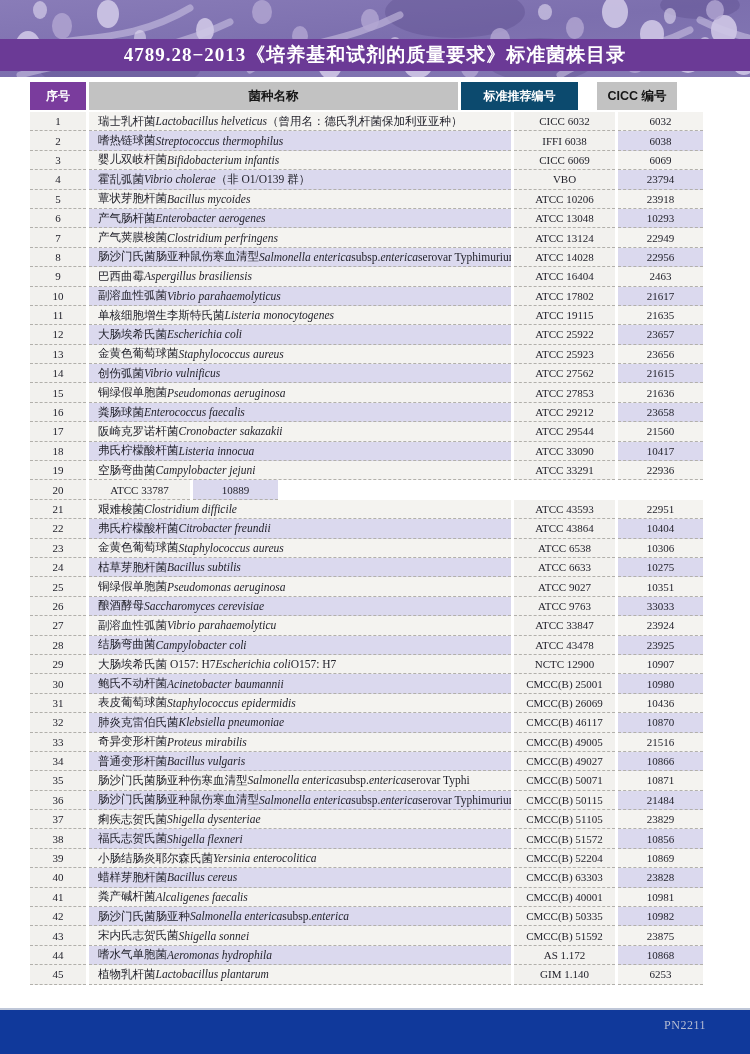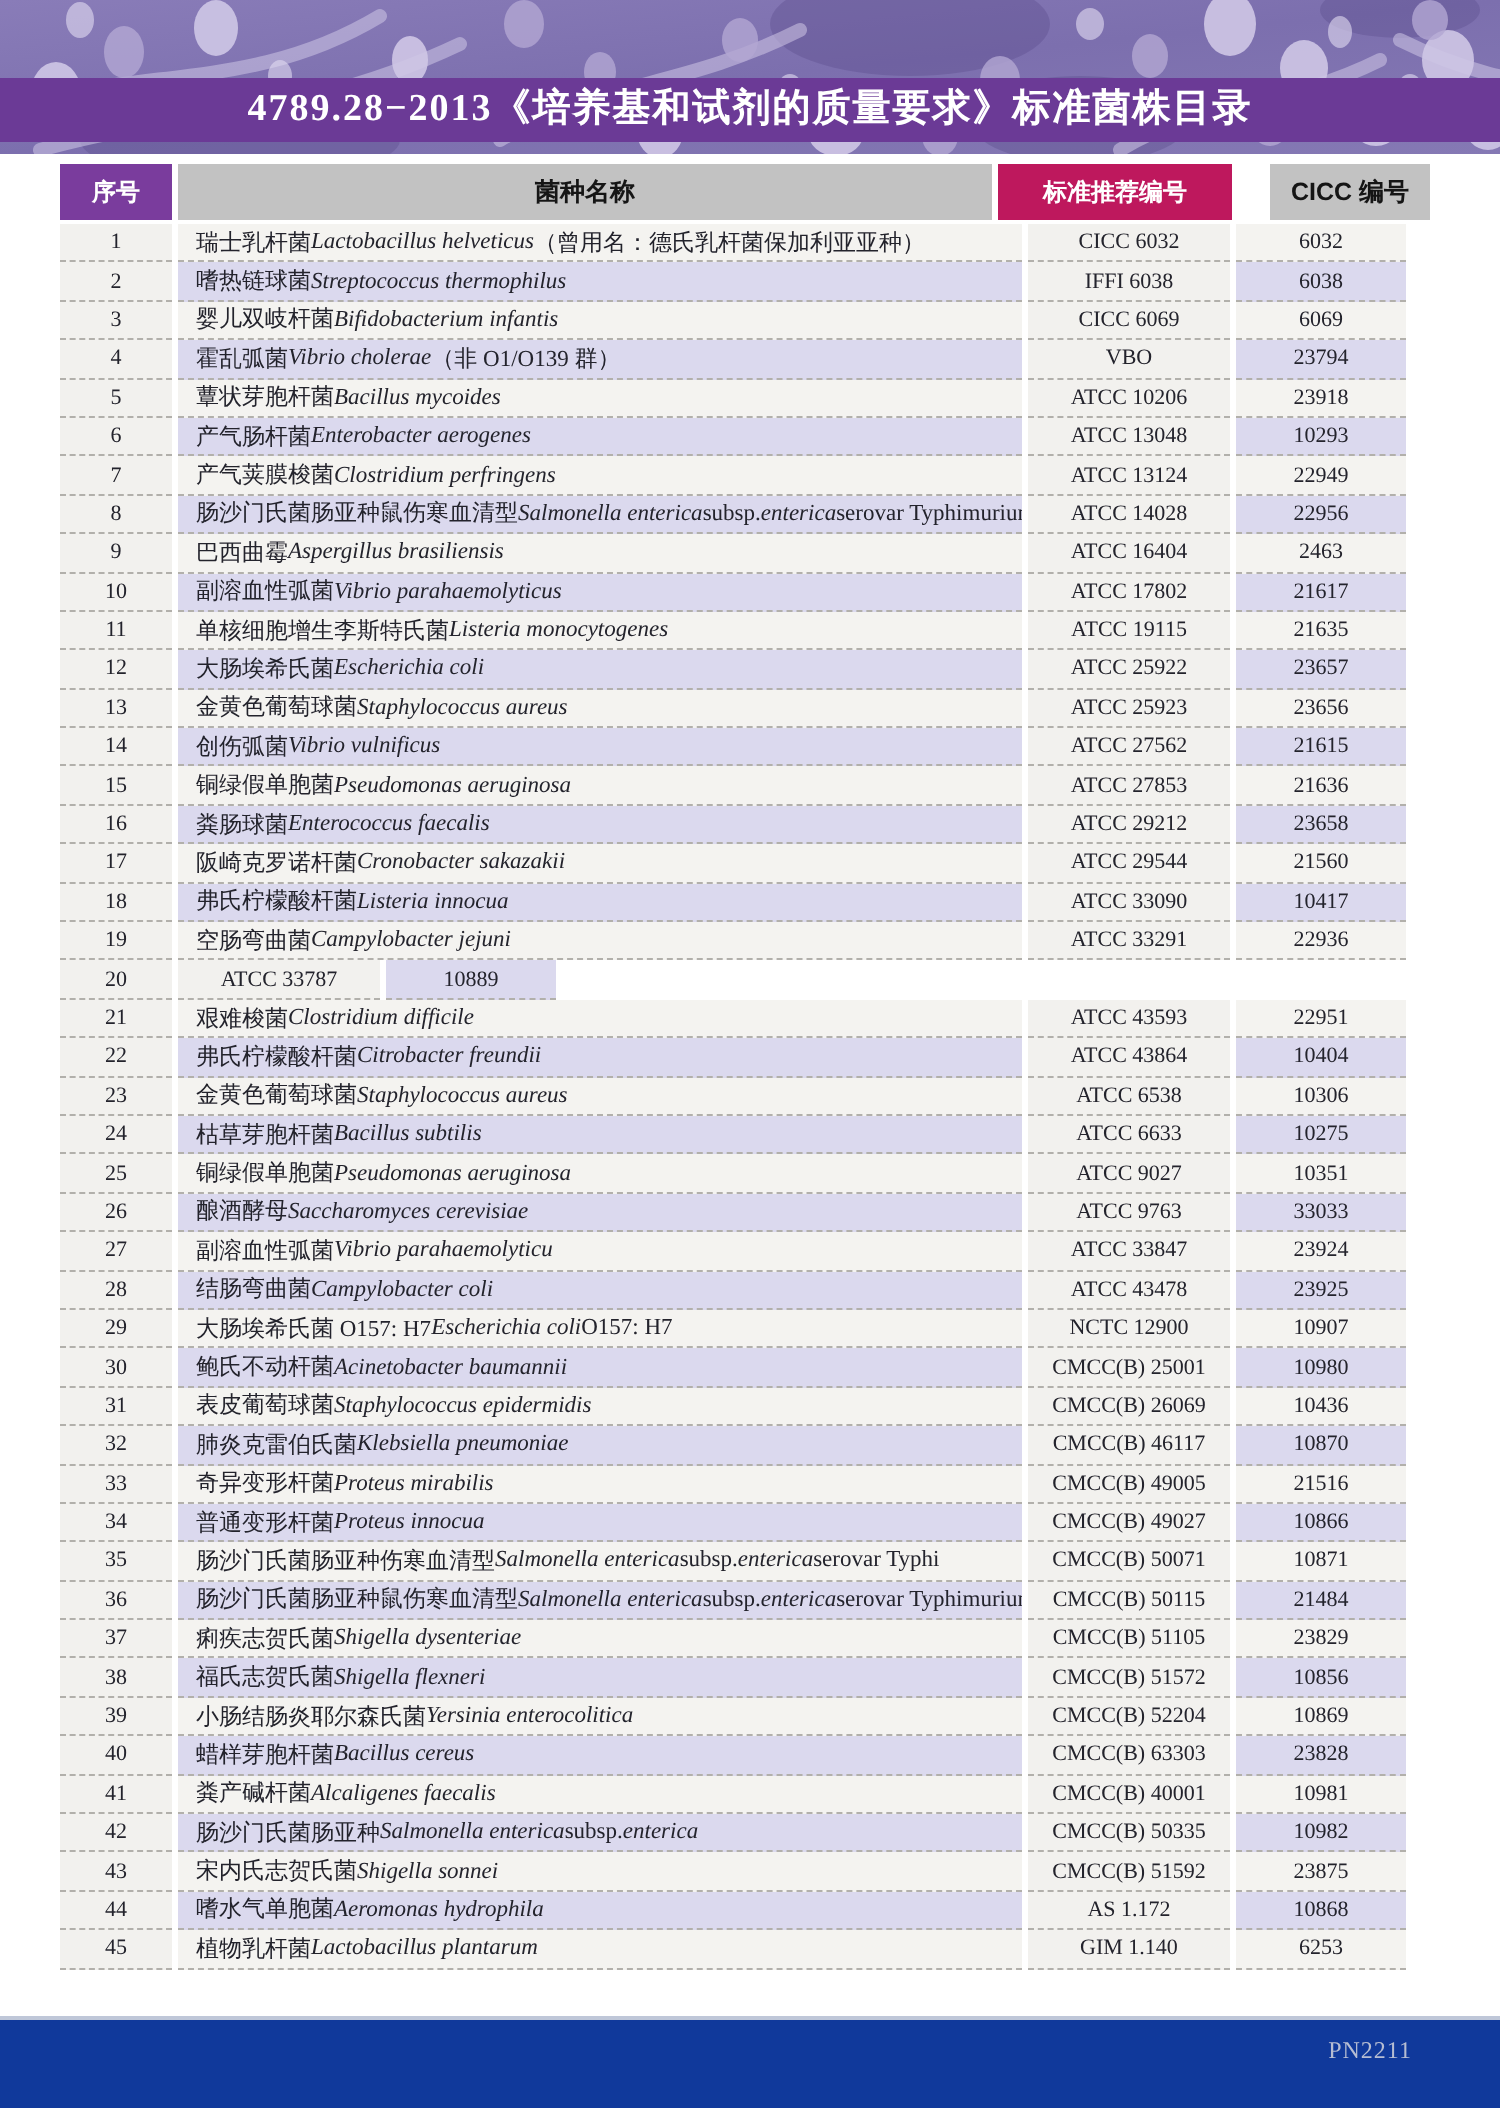--- a/index.html
+++ b/index.html
@@ -15,22 +15,22 @@
     background:#6b3a96;color:#ffffff;text-align:center;
     font-weight:bold;font-size:19px;letter-spacing:1px;
     font-family:Liberation Serif, serif;
   }
   
   .strain-table{margin:5px 31px 0 30px;width:689px;}
   .t-head{display:flex;height:28px;margin-bottom:2px;}
   .h{box-sizing:border-box;height:28px;line-height:28px;text-align:center;font-weight:bold;
      font-family:"Liberation Sans","DejaVu Sans",sans-serif;}
   .h-no  {width:56px;background:#7a3c9d;color:#ffffff;font-size:12px;}
-  .h-name{width:407px;margin-left:3px;background:#c2c2c2;color:#151515;font-size:12.5px;}
-  .h-std {width:117px;margin-left:3px;background:#be185d;color:#ffffff;font-size:12px;}
+  .h-name{width:369px;margin-left:3px;background:#c2c2c2;color:#151515;font-size:12.5px;}
+  .h-std {width:117px;margin-left:3px;background:#0c4a6e;color:#ffffff;font-size:12px;}
   .h-cicc{width:80px;margin-left:19px;background:#c2c2c2;color:#151515;font-size:12.5px;}
   .t-row{display:flex;height:19.4px;}
   .c{box-sizing:border-box;display:flex;align-items:center;
      border-bottom:1px dashed #b2b0ab;font-size:11px;color:#23232c;}
   .c-no  {width:56px;justify-content:center;background:#f2f1ee;}
   .c-name{width:422px;margin-left:3px;padding-left:9px;background:#f4f3f0;font-size:11.5px;
           white-space:nowrap;overflow:hidden;}
   .c-std {width:101px;margin-left:3px;justify-content:center;background:#f2f1ee;}
   .c-cicc{width:85px;margin-left:3px;justify-content:center;background:#f4f3f0;}
   .t-row.even .c-name,.t-row.even .c-cicc{background:#dbd9ee;}
@@ -409,21 +409,21 @@
           <span>奇异变形杆菌 </span>
           <span class="it">Proteus mirabilis</span>
         </div>
         <div class="c c-std">CMCC(B) 49005</div>
         <div class="c c-cicc">21516</div>
       </div>
       <div class="t-row even">
         <div class="c c-no">34</div>
         <div class="c c-name">
           <span>普通变形杆菌 </span>
-          <span class="it">Proteus innocua</span>
+          <span class="it">Bacillus vulgaris</span>
         </div>
         <div class="c c-std">CMCC(B) 49027</div>
         <div class="c c-cicc">10866</div>
       </div>
       <div class="t-row">
         <div class="c c-no">35</div>
         <div class="c c-name">
           <span>肠沙门氏菌肠亚种伤寒血清型 </span>
           <span class="it">Salmonella enterica</span>
           <span> subsp. </span>

